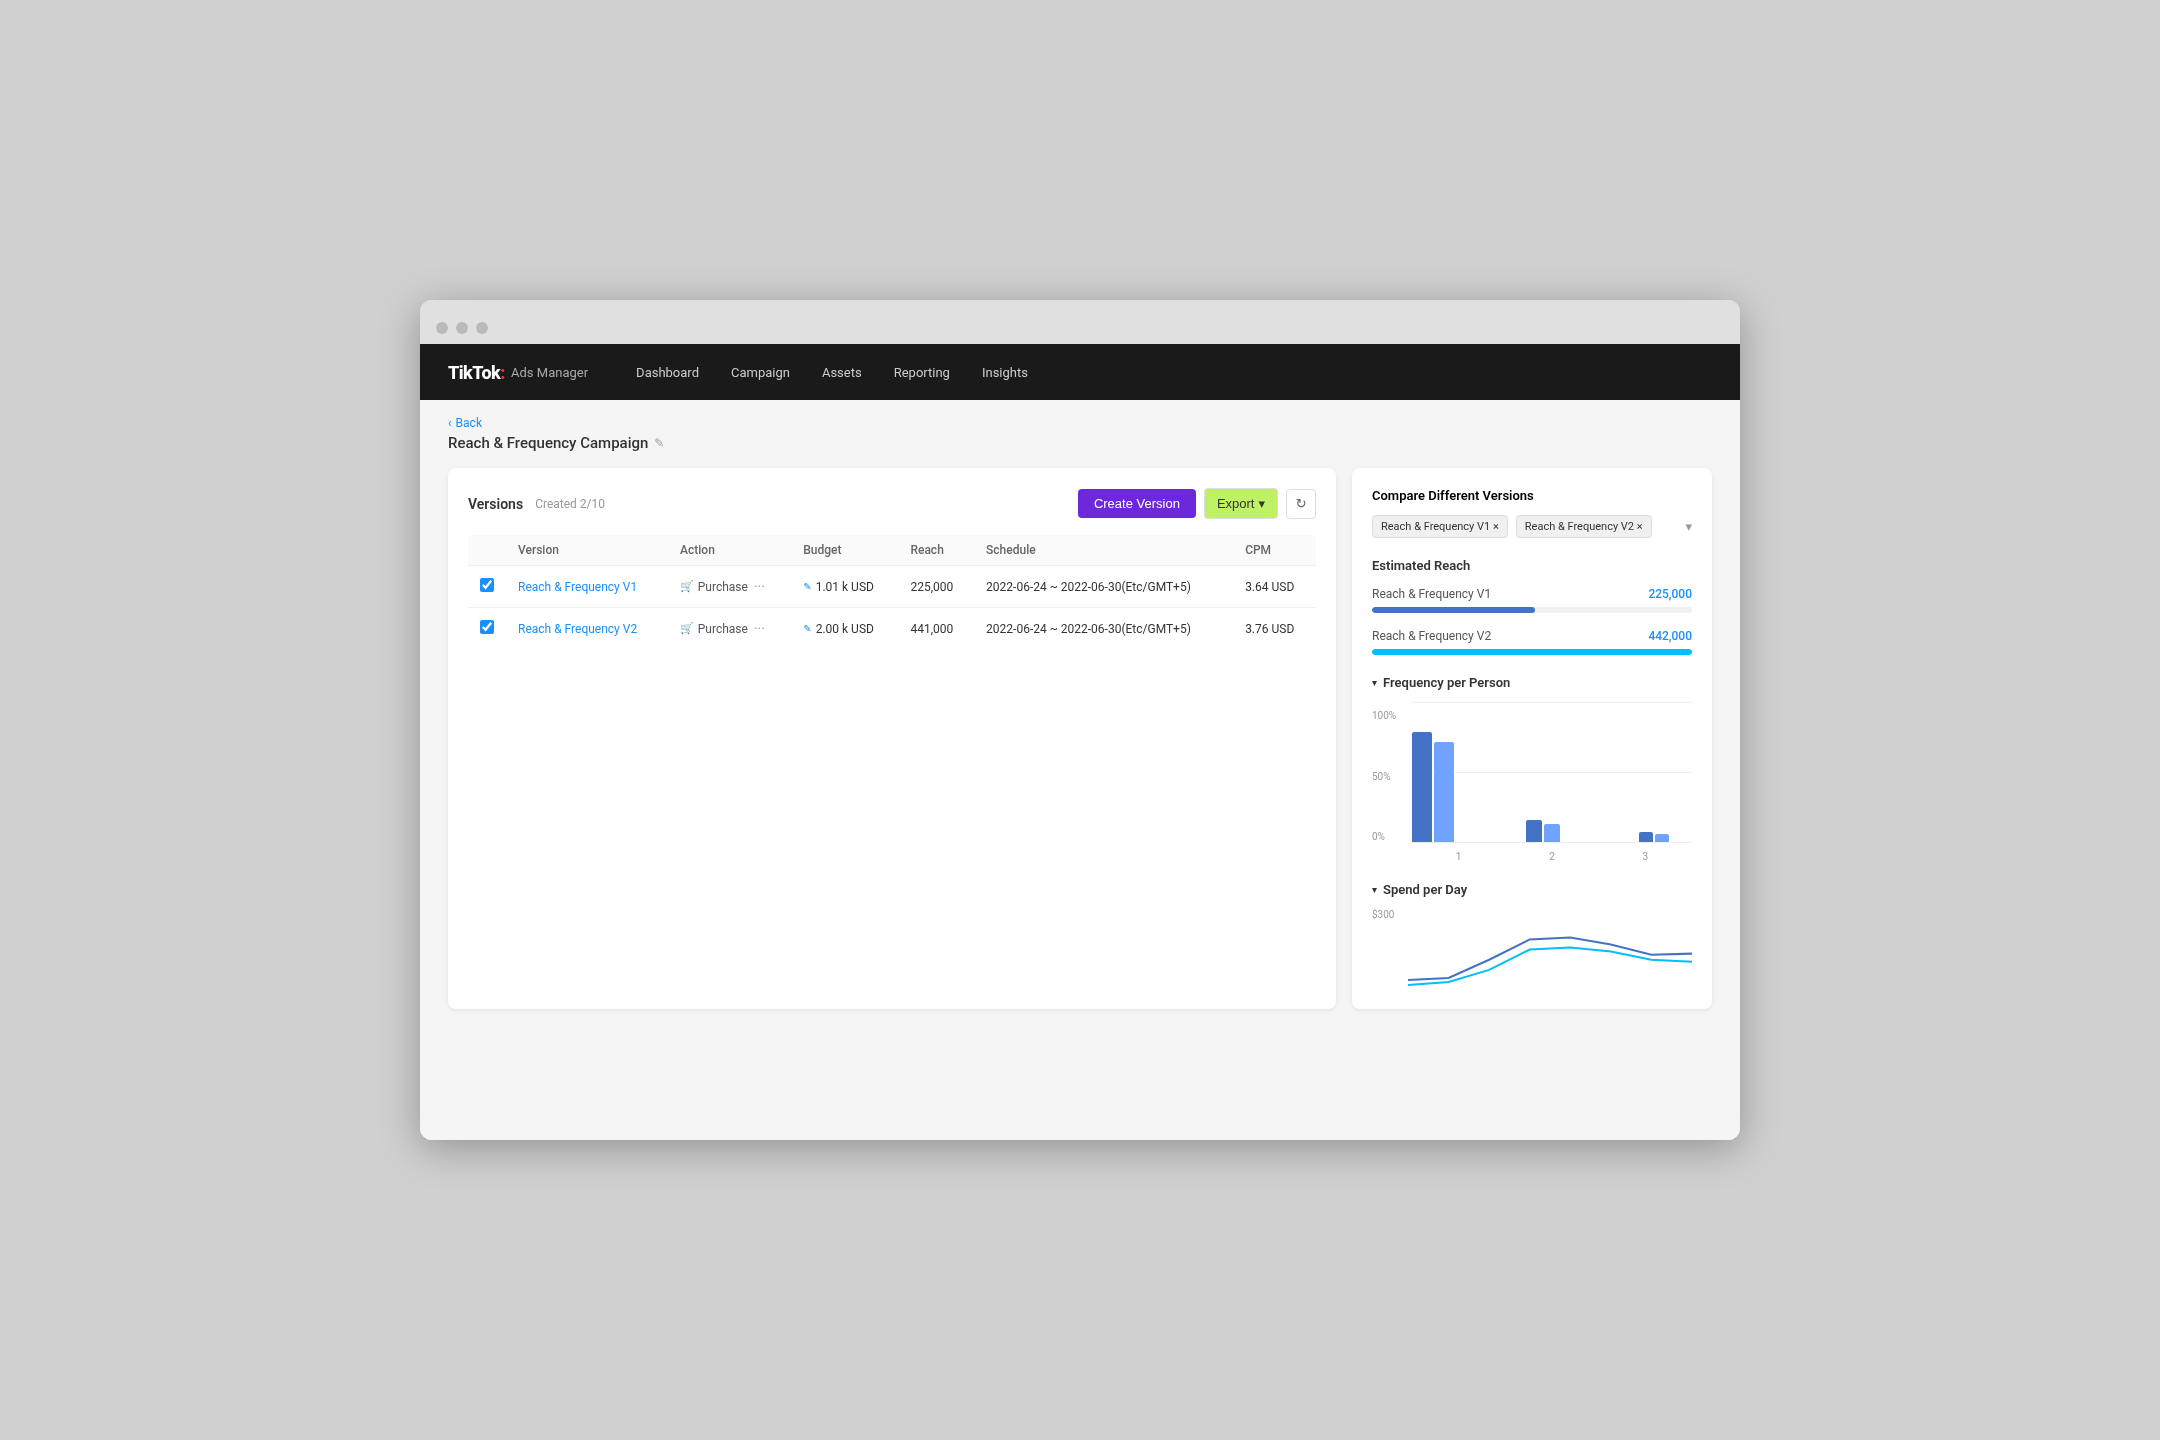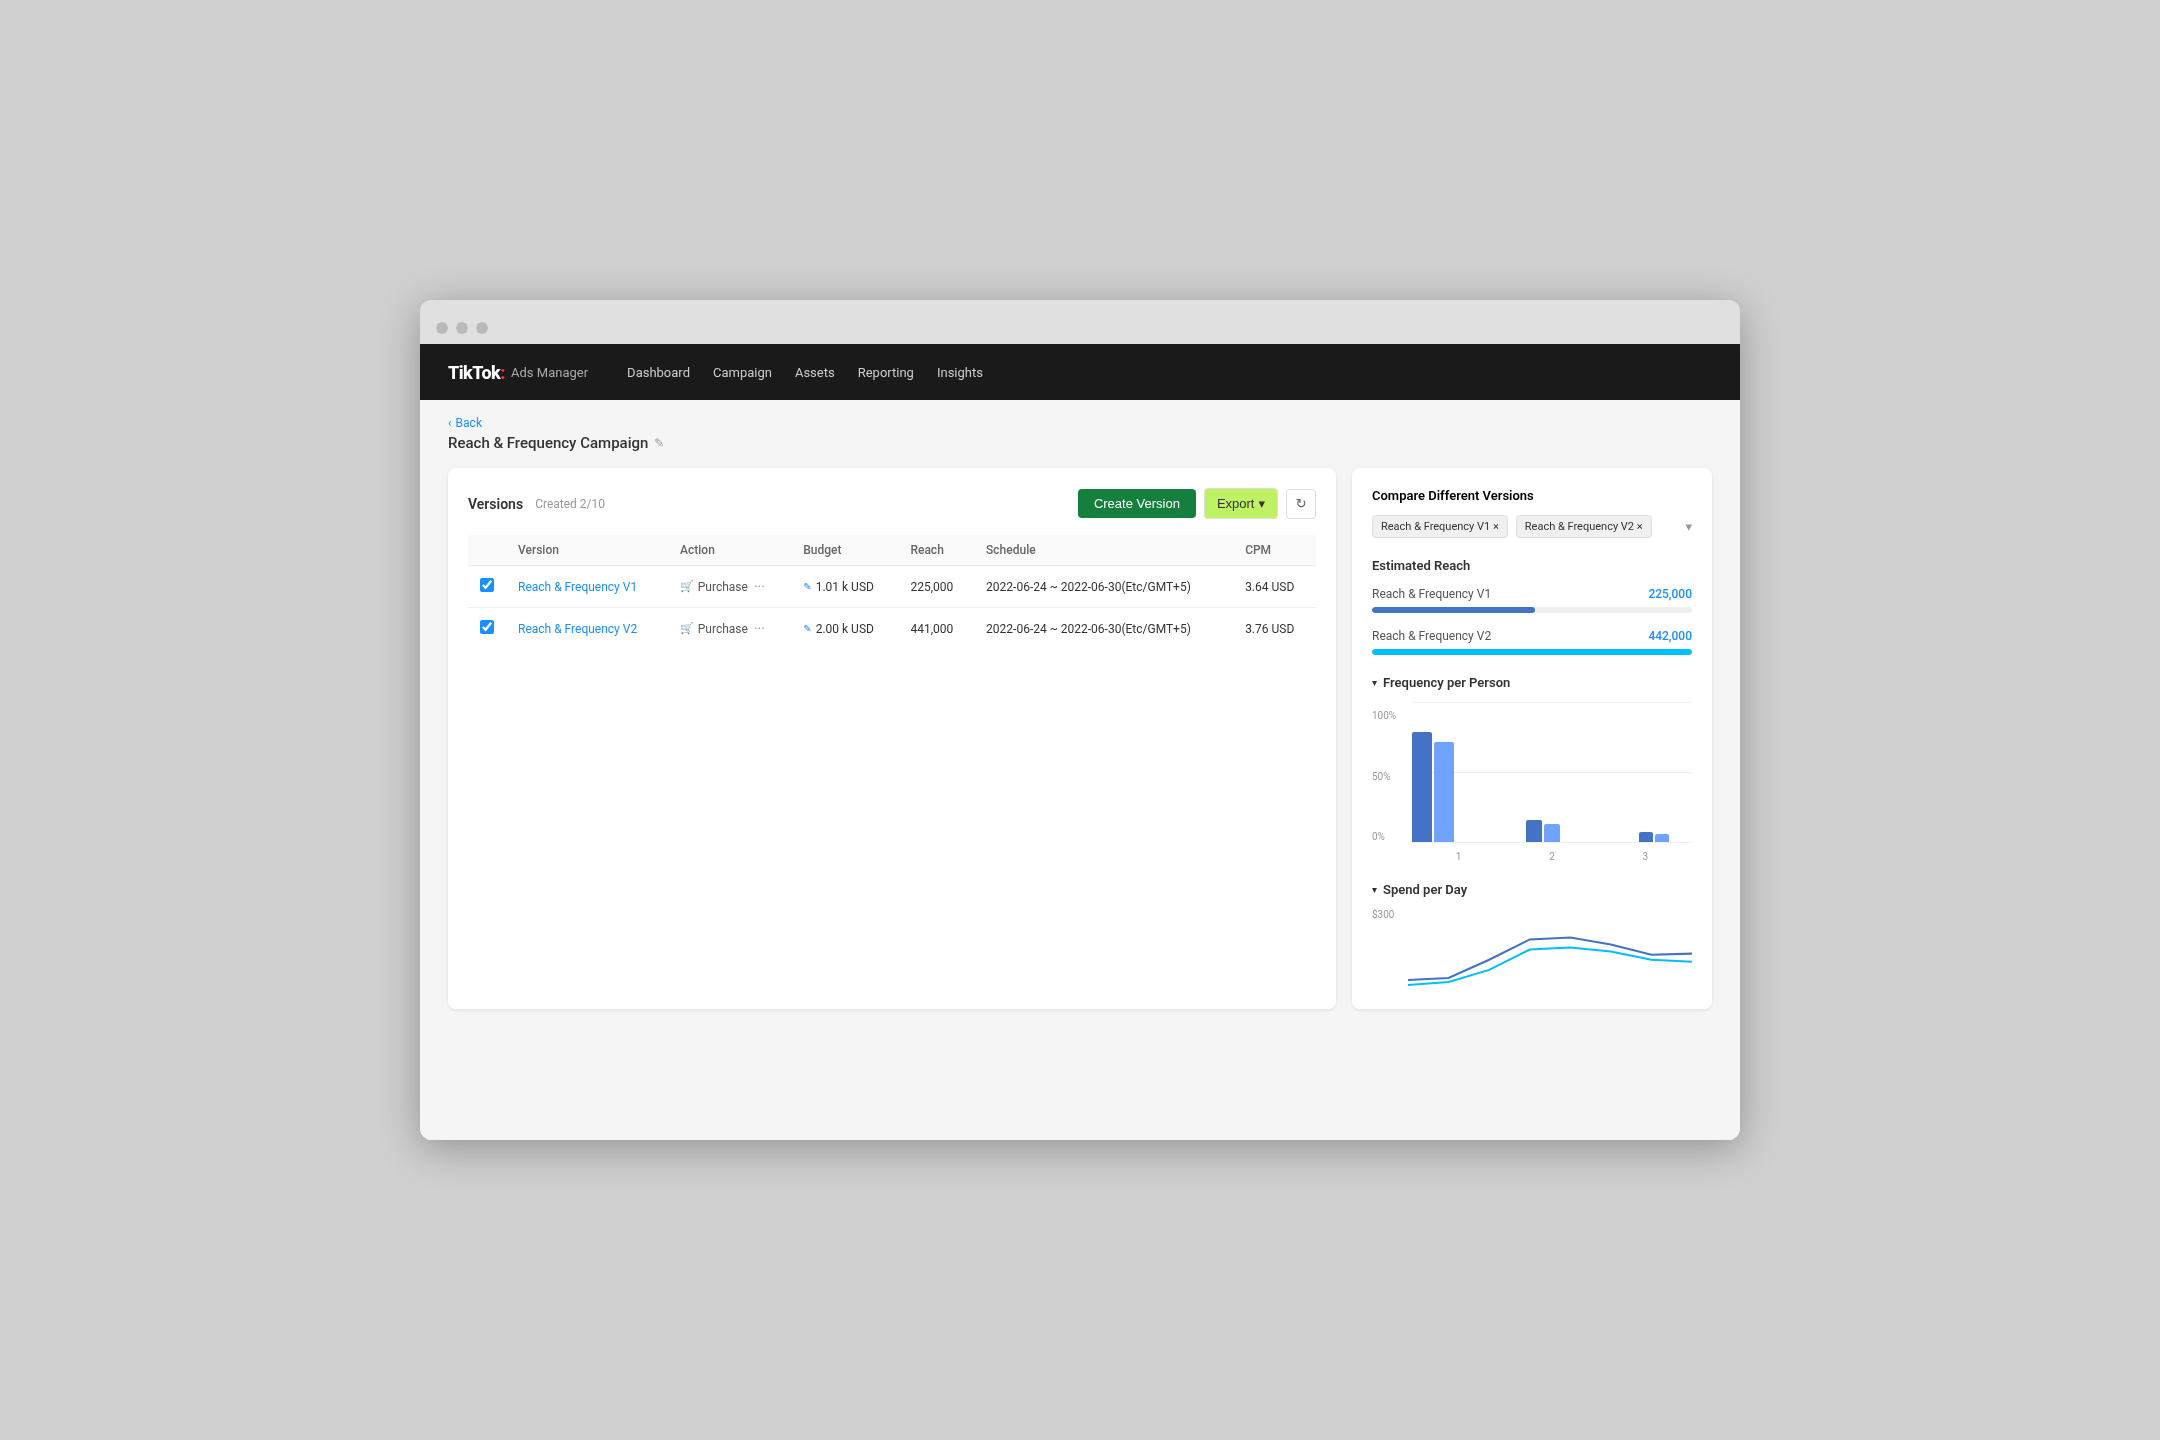--- a/index.html
+++ b/index.html
@@ -32,21 +32,21 @@
       width: 12px; height: 12px; border-radius: 50%;
       background: #bbb;
     }
     
     .navbar {
       background: #1a1a1a;
       display: flex;
       align-items: center;
       padding: 0 28px;
       height: 56px;
-      gap: 23px;
+      gap: 32px;
     }
     .logo-area {
       display: flex;
       align-items: center;
       gap: 6px;
       margin-right: 16px;
     }
     .logo-tiktok {
       color: white;
       font-weight: 800;
@@ -135,21 +135,21 @@
     .created-label {
       font-size: 12px;
       color: #999;
     }
     .panel-header-right {
       display: flex;
       align-items: center;
       gap: 8px;
     }
     .create-version-btn {
-      background: #15803d;
+      background: #6d28d9;
       color: white;
       border: none;
       border-radius: 4px;
       padding: 7px 16px;
       font-size: 13px;
       font-weight: 500;
       cursor: pointer;
     }
     .export-btn {
       background: #bef264;

